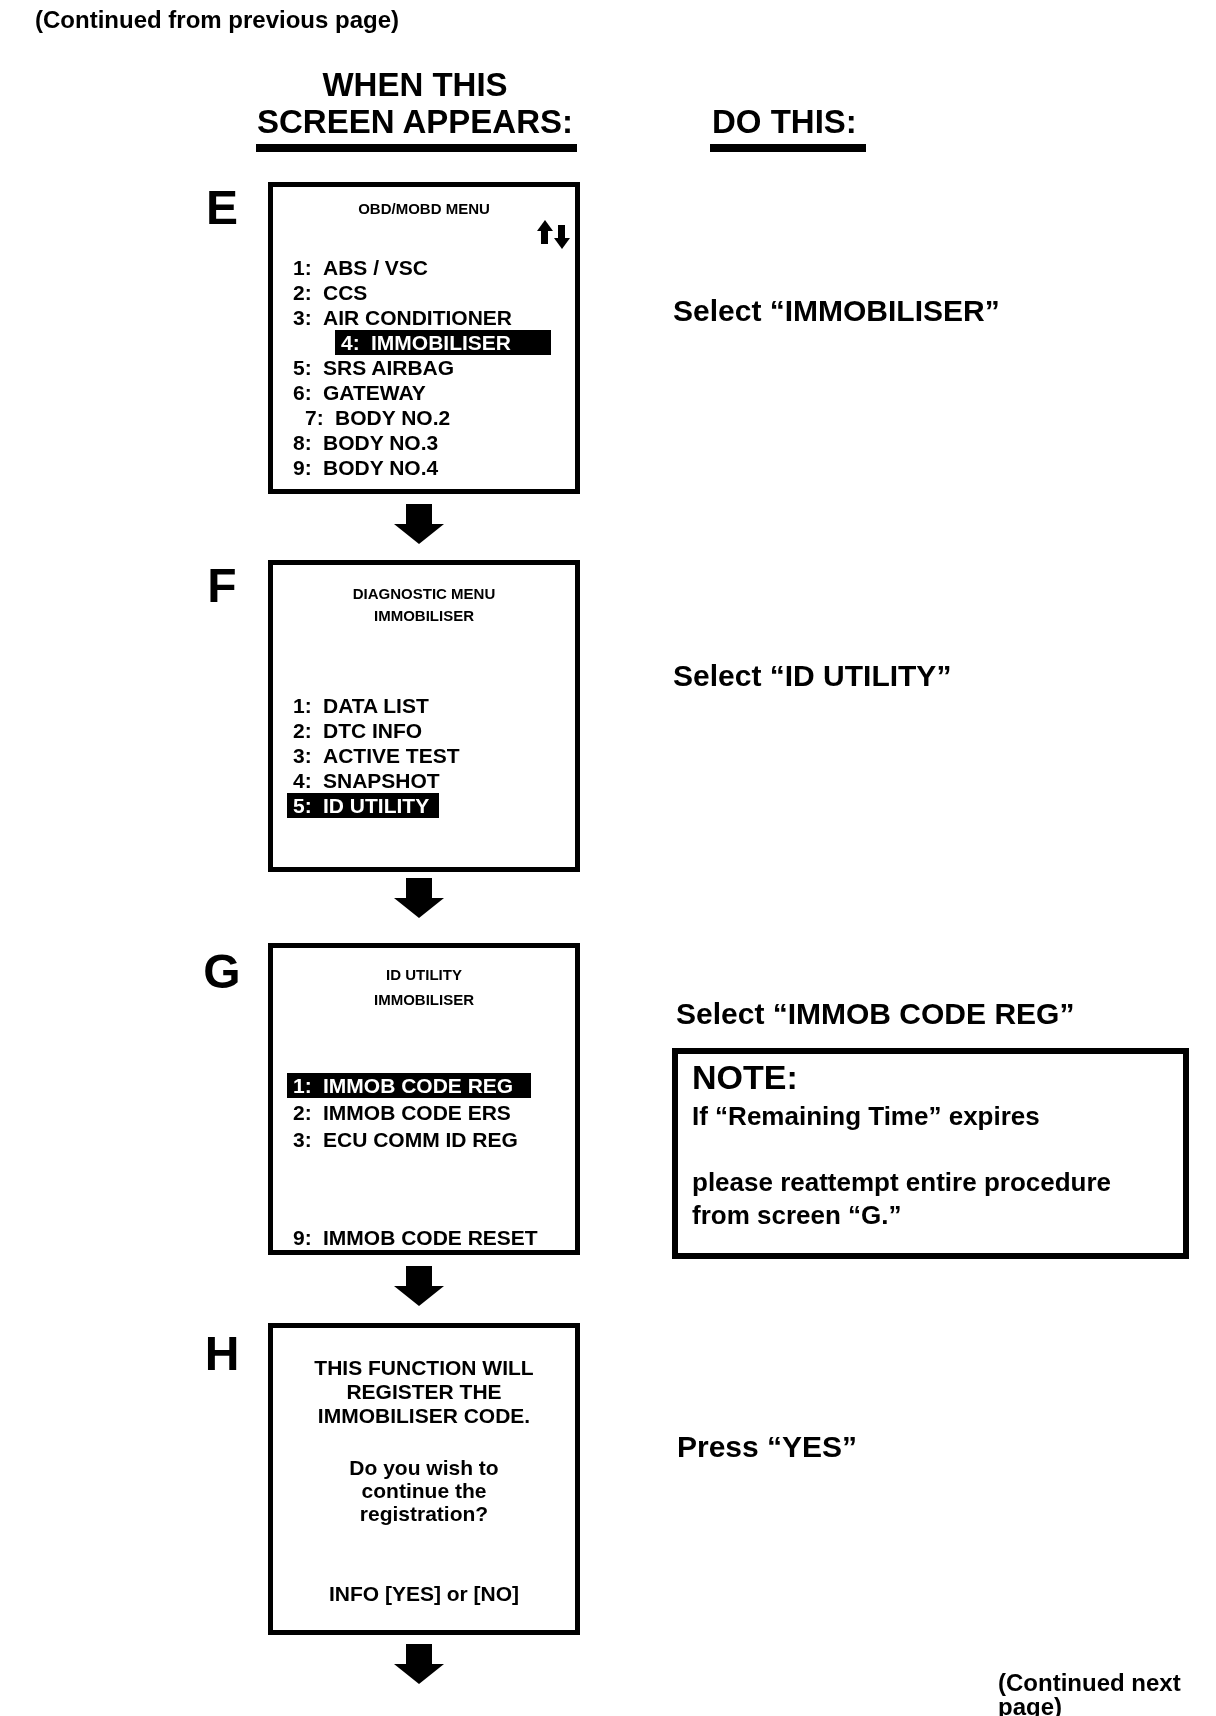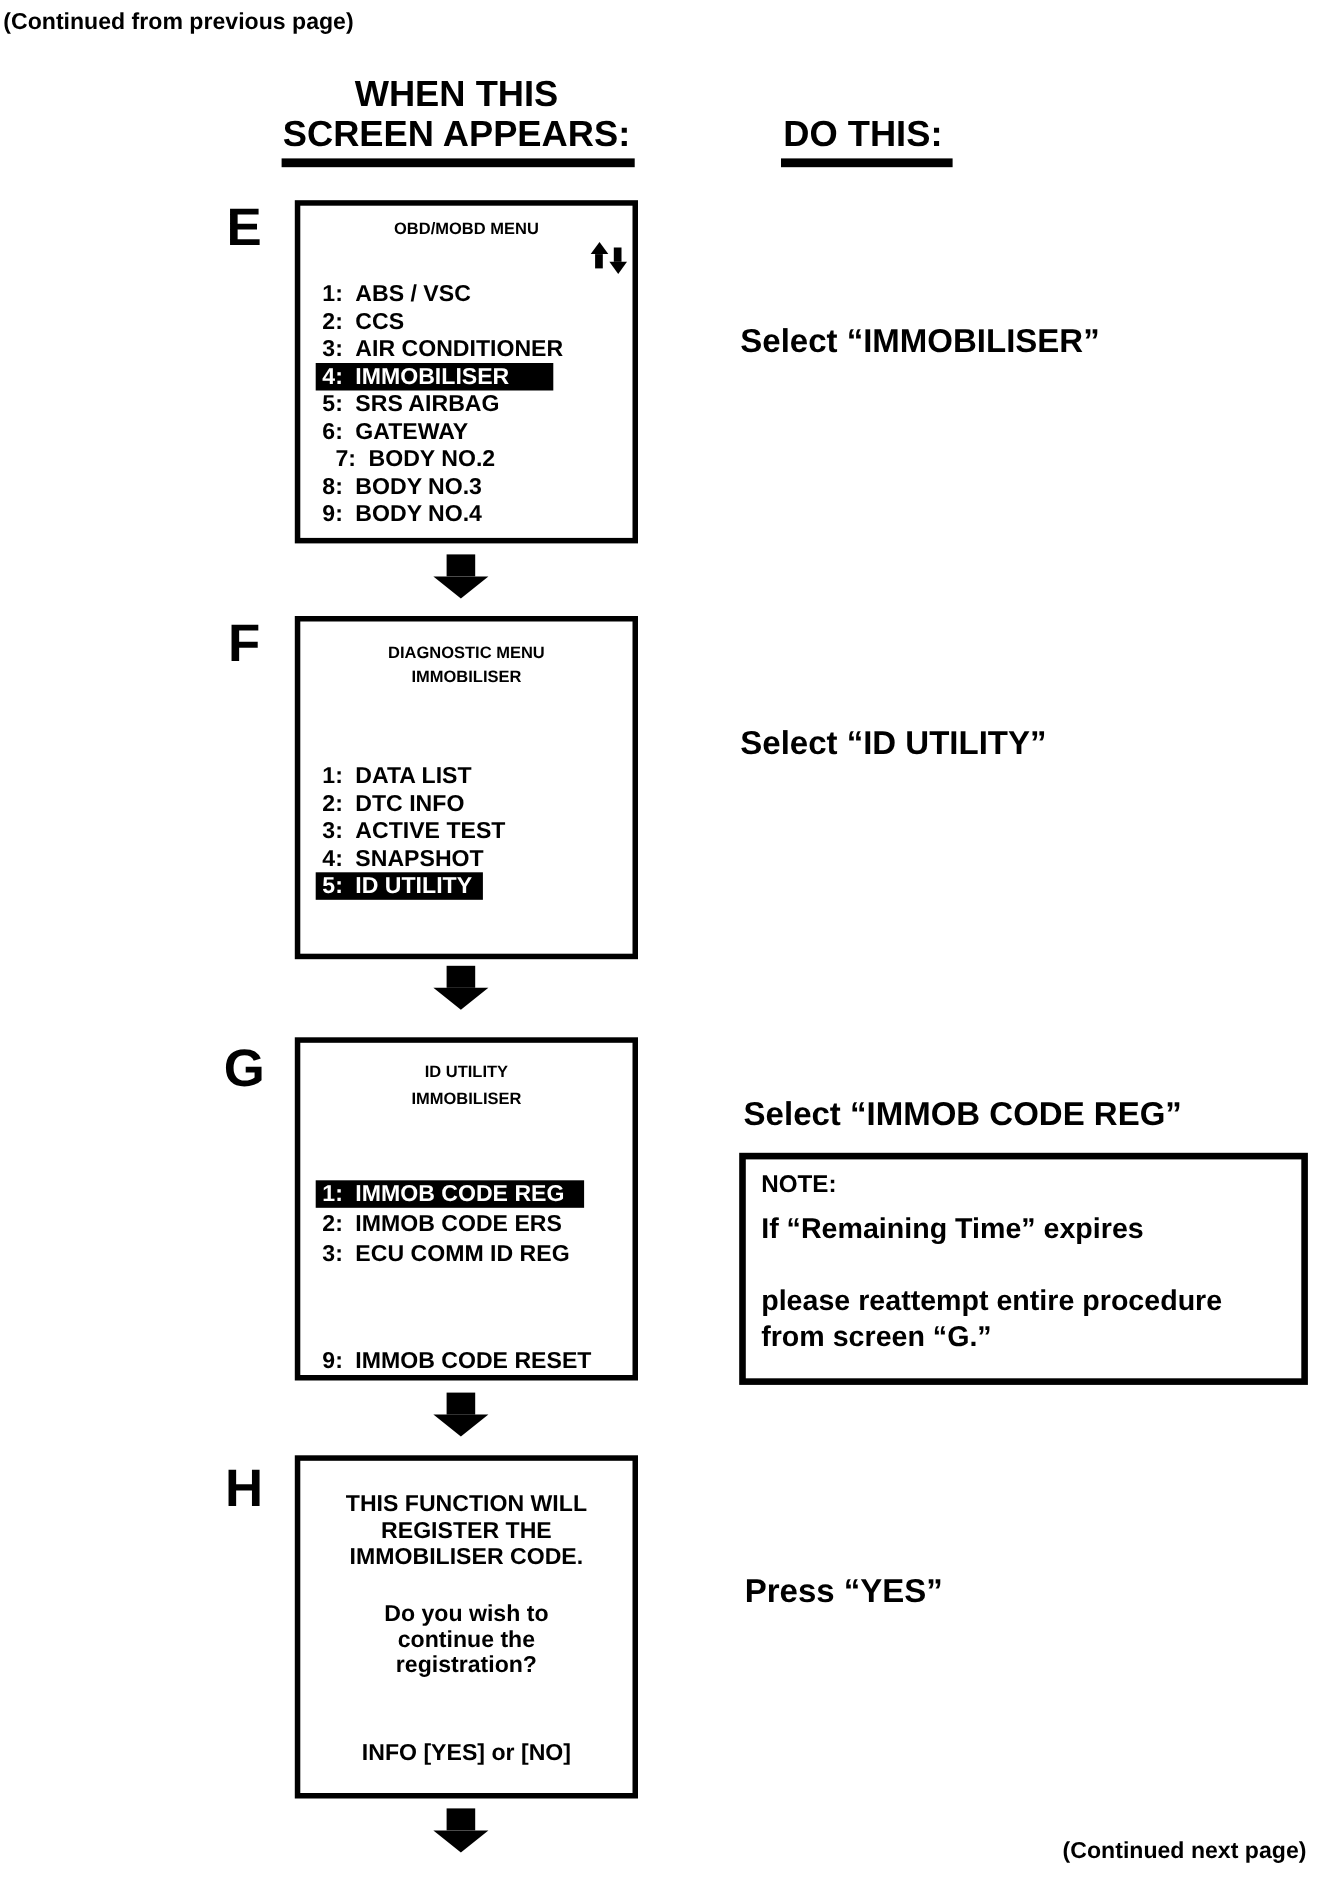--- a/index.html
+++ b/index.html
@@ -5,21 +5,21 @@
   html,body{margin:0;padding:0;}
   body{
     width:1216px;height:1716px;position:relative;overflow:hidden;
     background:#ffffff;color:#000000;
     font-family:"Liberation Sans","DejaVu Sans",sans-serif;
     font-weight:700;
   }
   .abs{position:absolute;}
 
   
-  .cont-note{font-size:21px;line-height:24px;}
+  .cont-note{font-size:24px;line-height:24px;margin-left:32px;}
   .col-heading{font-size:33px;line-height:37px;text-align:center;}
   .rule{position:absolute;background:#000;}
 
   
   .screen-letter{position:absolute;width:48px;text-align:center;font-size:48px;line-height:48px;}
 
   
   .screen-box{position:absolute;left:268px;width:302px;height:302px;border:5px solid #000;background:#fff;}
   .menu-title{position:absolute;left:0;right:0;text-align:center;font-size:15px;line-height:25px;white-space:nowrap;}
   .menu-row{position:absolute;left:0;right:0;height:25px;font-size:21px;line-height:25px;white-space:nowrap;margin-top:29px;}
@@ -42,21 +42,21 @@
   
   .flow-arrow{position:absolute;left:394px;width:50px;}
   .fa-stem{width:26px;height:20px;background:#000;margin:0 auto;}
   .fa-head{width:0;height:0;border-left:25px solid transparent;border-right:25px solid transparent;border-top:20px solid #000;}
 
   
   .action{position:absolute;font-size:30px;line-height:30px;white-space:nowrap;}
 
   
   .note-box{position:absolute;left:672px;top:1048px;width:505px;height:199px;border:6px solid #000;background:#fff;}
-  .note-title{position:absolute;left:14px;font-size:22px;line-height:26px;}
+  .note-title{position:absolute;left:14px;font-size:34px;line-height:26px;}
   .note-line{position:absolute;left:14px;right:8px;font-size:26px;line-height:26px;white-space:nowrap;}
 </style>
 </head>
 <body>
 
 <div class="abs cont-note" style="left:3px;top:8px;">(Continued from previous page)</div>
 
 <div class="abs col-heading" style="left:240px;top:66px;width:350px;">
   <div>WHEN THIS</div>
   <div>SCREEN APPEARS:</div>
@@ -75,21 +75,21 @@
         <div class="ud-stem"></div>
       </div>
     <div class="ud-col down">
         <div class="ud-stem"></div>
         <div class="tri-down"></div>
       </div>
   </div>
   <div class="menu-row row-plain" style="top:39px;"><span class="num">1:</span><span>ABS / VSC</span></div>
   <div class="menu-row row-plain" style="top:64px;"><span class="num">2:</span><span>CCS</span></div>
   <div class="menu-row row-plain" style="top:89px;"><span class="num">3:</span><span>AIR CONDITIONER</span></div>
-  <div class="menu-row" style="top:114px;"><span class="hl hl-e"><span class="num">4:</span><span>IMMOBILISER</span></span></div>
+  <div class="menu-row" style="top:114px;padding-left:48px;"><span class="hl hl-e"><span class="num">4:</span><span>IMMOBILISER</span></span></div>
   <div class="menu-row row-plain" style="top:139px;"><span class="num">5:</span><span>SRS AIRBAG</span></div>
   <div class="menu-row row-plain" style="top:164px;"><span class="num">6:</span><span>GATEWAY</span></div>
   <div class="menu-row row-plain" style="top:189px;padding-left:32px;"><span class="num">7:</span><span>BODY NO.2</span></div>
   <div class="menu-row row-plain" style="top:214px;"><span class="num">8:</span><span>BODY NO.3</span></div>
   <div class="menu-row row-plain" style="top:239px;"><span class="num">9:</span><span>BODY NO.4</span></div>
 </div>
 <div class="abs action" style="left:673px;top:296px;">Select “IMMOBILISER”</div>
 
 <div class="flow-arrow" style="top:504px;">
     <div class="fa-stem"></div>

